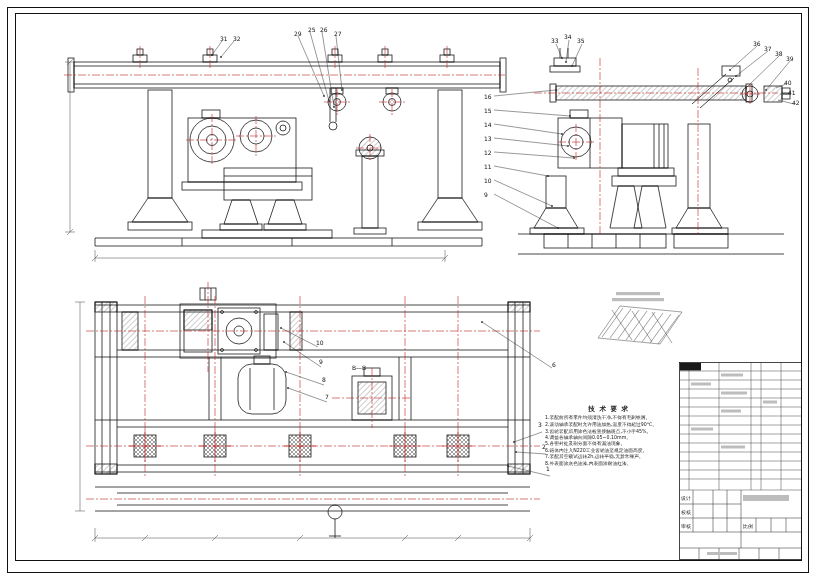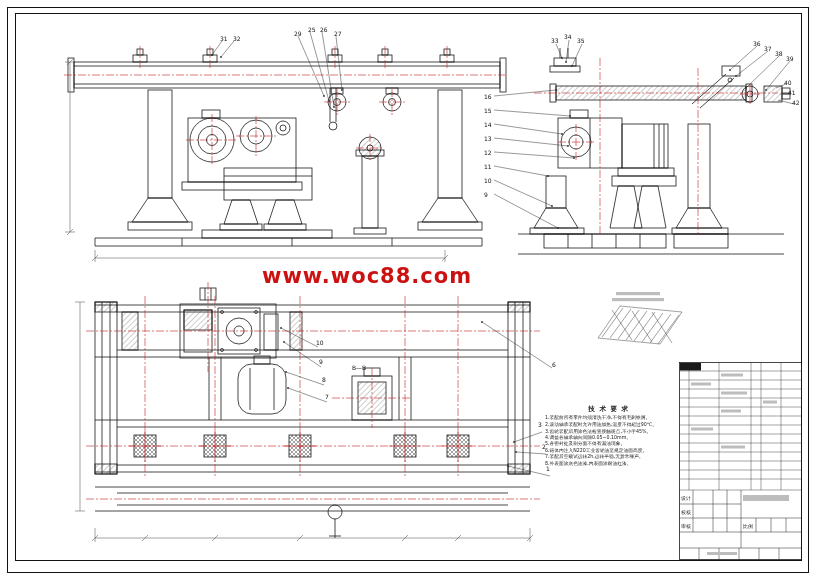--- a/index.html
+++ b/index.html
@@ -503,21 +503,20 @@
       <rect class="smudge" x="42" y="83.5" width="24" height="3"></rect>
       <rect class="smudge" x="64" y="133" width="46" height="6"></rect>
       <rect class="smudge" x="28" y="190" width="30" height="3"></rect>
     </g>
     <text class="tbtext" x="2" y="138">设计</text>
     <text class="tbtext" x="2" y="152">校核</text>
     <text class="tbtext" x="2" y="166">审核</text>
     <text class="tbtext" x="64" y="166">比例</text>
   </svg>
 
-  <div class="watermark">www.woc88.com</div>
 
   <span class="callout" style="left:220px;top:36px">31</span>
   <span class="callout" style="left:233px;top:36px">32</span>
   <span class="callout" style="left:294px;top:31px">29</span>
   <span class="callout" style="left:308px;top:27px">25</span>
   <span class="callout" style="left:320px;top:27px">26</span>
   <span class="callout" style="left:334px;top:31px">27</span>
 
   <span class="callout" style="left:484px;top:94px">16</span>
   <span class="callout" style="left:484px;top:108px">15</span>

